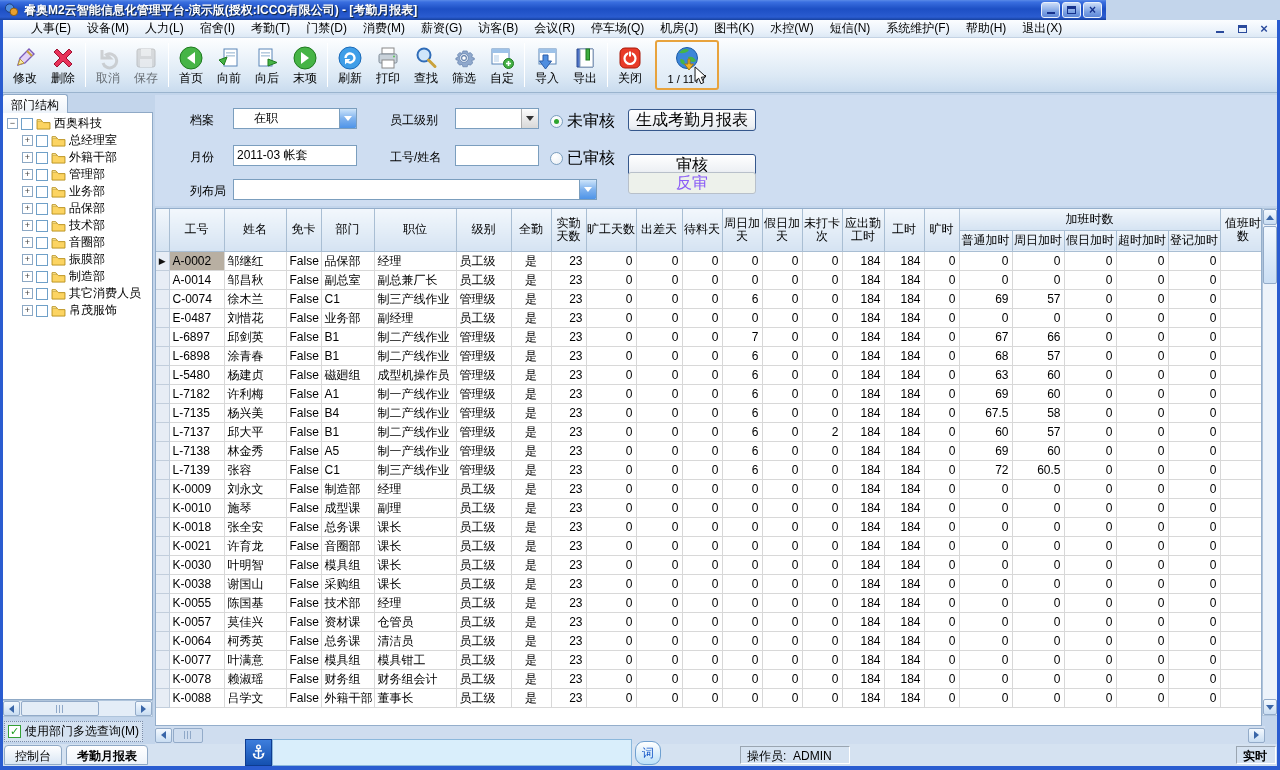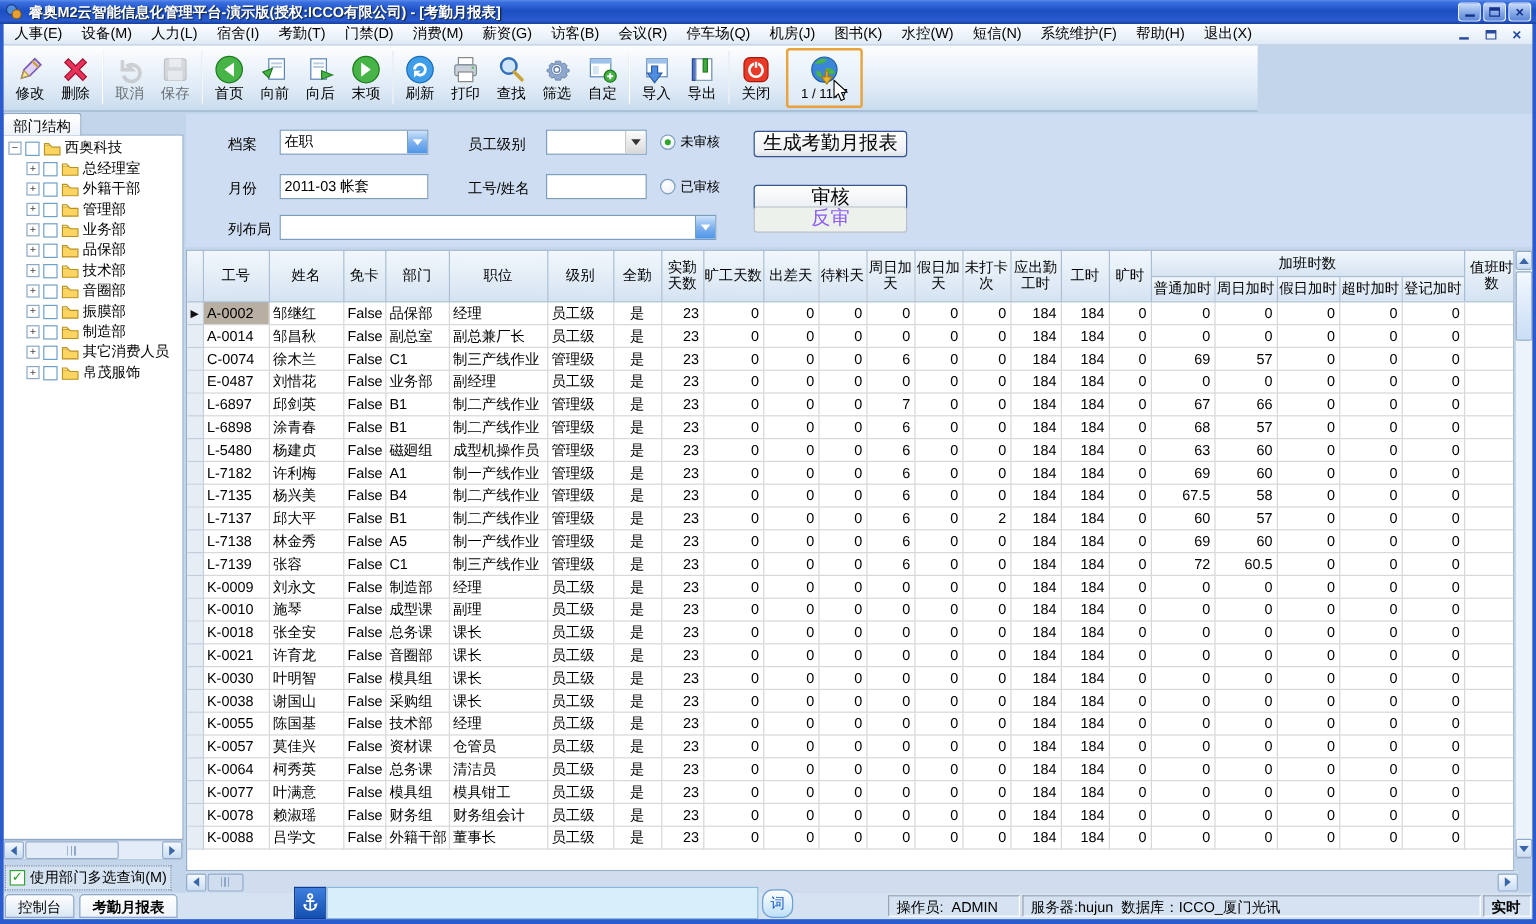--- a/index.html
+++ b/index.html
@@ -4,39 +4,39 @@
 <style>
   * { margin:0; padding:0; box-sizing:border-box; }
   html,body { width:1280px; height:770px; }
   body { font-family:"Liberation Sans","DejaVu Sans",sans-serif; font-size:12px; color:#000; }
   #screen { position:relative; width:1280px; height:770px; overflow:hidden; background:#C3D5EB; }
 
   
   .frame { position:absolute; left:0; right:0; top:20px; bottom:0; border-left:3px solid #2A5CD0; border-right:3px solid #2A5CD0; border-bottom:4px solid #2A5CD0; pointer-events:none; z-index:90; }
 
   
-  .titlebar { position:absolute; left:0; top:0; width:1280px; height:20px; background:linear-gradient(180deg,#5A8AE8 0%,#3A6FE0 10%,#1D4FC4 45%,#2A5CD0 85%,#16409E 100%); display:flex; align-items:center; padding:0 4px; }
+  .titlebar { position:absolute; left:0; top:0; width:1106px; height:20px; background:linear-gradient(180deg,#5A8AE8 0%,#3A6FE0 10%,#1D4FC4 45%,#2A5CD0 85%,#16409E 100%); display:flex; align-items:center; padding:0 4px; }
   .app-icon { width:16px; height:16px; margin-right:4px; display:inline-flex; }
   .title-text { color:#fff; font-weight:bold; font-size:12px; text-shadow:1px 1px 1px #123; white-space:nowrap; overflow:hidden; flex:1; }
   .win-btns { display:flex; gap:2px; }
   .wbtn { width:19px; height:16px; border-radius:3px; border:1px solid #E8F0FC; background:linear-gradient(180deg,#CBDCF8,#7FA4E4 60%,#5E88D8); display:inline-flex; align-items:center; justify-content:center; color:#16328C; font-weight:bold; font-size:12px; line-height:12px; }
   .glyph-min { width:8px; height:3px; border-bottom:2px solid #16328C; margin-top:5px; }
   .glyph-restore { width:9px; height:8px; border:1.5px solid #16328C; border-top-width:3px; }
   .mdi-btns { display:flex; gap:6px; margin-left:auto; padding-right:8px; align-items:center; }
   .mdi { width:16px; height:14px; display:inline-flex; align-items:center; justify-content:center; color:#2A4A9C; font-weight:bold; font-size:13px; }
   .mdi .glyph-min { border-color:#2A4A9C; }
   .mdi .glyph-restore { border-color:#2A4A9C; }
 
   
   .menubar { position:absolute; left:0; top:20px; width:1280px; height:18px; background:linear-gradient(180deg,#FBFDFF,#E9F1FA 70%,#DDE9F5); border-bottom:1px solid #C4D3E4; display:flex; align-items:center; }
-  .menu-items { display:flex; padding-left:4px; }
+  .menu-items { display:flex; padding-left:4px;margin-left:19px; }
   .menu-item { padding:1px 8px; white-space:nowrap; cursor:default; }
 
   
-  .toolbar { position:absolute; left:0; top:38px; width:1048px; height:55px; background:linear-gradient(180deg,#FDFEFF,#DCE9F5 70%,#C9DBEE); border-bottom:1px solid #9AB4CE; display:flex; align-items:center; padding-left:6px; }
+  .toolbar { position:absolute; left:0; top:38px; width:1280px; height:55px; background:linear-gradient(180deg,#FDFEFF,#DCE9F5 70%,#C9DBEE); border-bottom:1px solid #9AB4CE; display:flex; align-items:center; padding-left:6px; }
   .tb-btns { display:flex; align-items:center; height:50px; }
   .tb-btn { width:38px; height:50px; display:flex; flex-direction:column; align-items:center; justify-content:center; gap:1px; border:1px solid transparent; border-radius:3px; }
   .tb-btn.disabled { filter:grayscale(1) opacity(.55);font-family:Liberation Serif, serif; }
   .tb-icon { width:26px; height:26px; display:inline-flex; align-items:center; justify-content:center; }
   .tb-label { font-size:12px; line-height:13px; white-space:nowrap; }
   .tb-sep { width:1px; height:44px; background:#B4C6DA; border-right:1px solid #FFFFFF; margin:0 3px; }
   .pager-btn { width:64px; height:50px; margin-left:6px; border:2px solid #E8A33D; border-radius:3px; display:flex; flex-direction:column; align-items:center; justify-content:center; background:linear-gradient(180deg,#F4F9FE,#DCE9F5); }
   .pager-text { font-size:11px; margin-top:1px; }
   .cursor { position:absolute; left:694px; top:66px; z-index:95; }
 
@@ -54,30 +54,30 @@
   .grip { background-image:repeating-linear-gradient(90deg,#8FA8C8 0 1px,transparent 1px 3px); background-size:8px 8px; background-repeat:no-repeat; background-position:center; }
   .side-hscroll .sb-thumb { width:78px; margin:0 1px; }
   .multi-check { position:absolute; left:4px; top:721px; display:flex; align-items:center; gap:4px; border:1px dotted #7A8CA8; padding:1px 3px; background:#D5E2F1; }
   .cbx { width:13px; height:13px; border:1px solid #35A035; background:#fff; color:#1E9E1E; font-size:11px; line-height:11px; text-align:center; font-weight:bold; flex:none; }
 
   
   .filter-panel { position:absolute; left:155px; top:95px; width:1123px; height:111px; background:#CEDDF1; }
   .flabel { position:absolute; font-size:12px; }
   .fild { position:absolute; height:21px; background:#fff; border:1px solid #7B9EBE; font-size:12px; }
   .combo { display:flex; align-items:center; }
-  .combo-text { flex:1; padding-left:3px; overflow:hidden; white-space:nowrap; }
+  .combo-text { flex:1; padding-left:3px; overflow:hidden; white-space:nowrap;margin-left:17px; }
   .combo-btn { width:17px; height:100%; background:linear-gradient(180deg,#CDE4FA,#7FB2EE 50%,#4E94E8); border-left:1px solid #7B9EBE; border-radius:0 1px 1px 0; display:inline-flex; align-items:center; justify-content:center; }
   .combo-btn.gray { background:linear-gradient(180deg,#FDFDFD,#D8D8D8); border-left:1px solid #ADADAD; }
   .tri-d { width:0; height:0; border-left:4px solid transparent; border-right:4px solid transparent; border-top:5px solid #fff; }
   .tri-d.dark { border-top-color:#333; }
   .tri-l { width:0; height:0; border-top:4px solid transparent; border-bottom:4px solid transparent; border-right:5px solid #3A66A8; }
   .tri-r { width:0; height:0; border-top:4px solid transparent; border-bottom:4px solid transparent; border-left:5px solid #3A66A8; }
   .tri-u { width:0; height:0; border-left:4px solid transparent; border-right:4px solid transparent; border-bottom:5px solid #3A66A8; }
   .tri-dn { width:0; height:0; border-left:4px solid transparent; border-right:4px solid transparent; border-top:5px solid #3A66A8; }
-  .radio { position:absolute; display:flex; align-items:center; gap:4px; font-size:11px; }
+  .radio { position:absolute; display:flex; align-items:center; gap:4px; font-size:16px; }
   .rdot { width:13px; height:13px; border-radius:50%; border:1px solid #7B9EBE; background:radial-gradient(circle at 35% 30%,#FFFFFF,#E8EEF4); position:relative; flex:none; }
   .rdot.on::after { content:""; position:absolute; left:3px; top:3px; width:5px; height:5px; border-radius:50%; background:#2EA52E; }
   .xpbtn { position:absolute; width:128px; height:22px; border:1px solid #35578C; border-radius:3px; background:linear-gradient(180deg,#FFFFFF,#EDF0F4 80%,#DDE2E8); font-size:16px; text-align:center; line-height:20px; }
   .xpbtn.disabled { border-color:#B8C0CA; color:#8b5cf6; background:#EDF1EB; }
 
   
   .grid-area { position:absolute; left:155px; top:208px; width:1107px; height:518px; background:#fff; border:1px solid #94AECB; overflow:hidden; }
   #grid { border-collapse:collapse; table-layout:fixed; width:1110px; }
   #grid th { background:linear-gradient(180deg,#F2F7FC,#D5E3F2); border-right:1px solid #A9BED3; border-bottom:1px solid #A9BED3; font-weight:normal; font-size:12px; text-align:center; white-space:pre-line; line-height:13px; padding:1px 0; height:21px; overflow:hidden; }
   #grid td { border-right:1px solid #D8D8D8; border-bottom:1px solid #D8D8D8; font-size:12px; height:19px; line-height:18px; white-space:nowrap; overflow:hidden; padding:0 3px; }
@@ -1259,18 +1259,17 @@
             <circle cx="12" cy="5" r="2.3" fill="none" stroke="#fff" stroke-width="1.8"></circle>
             <line x1="12" y1="7.3" x2="12" y2="18.5" stroke="#fff" stroke-width="1.8"></line>
             <line x1="7.5" y1="10" x2="16.5" y2="10" stroke="#fff" stroke-width="1.8"></line>
             <path d="M5.5 13.5c.5 3.8 3.2 5.8 6.5 5.8s6-2 6.5-5.8l-2.5 1.2M5.5 13.5l2.6 1.2" fill="none" stroke="#fff" stroke-width="1.8"></path>
           </svg>
         </span>
       <input class="ime-input" style="">
       <span class="ime-word">词</span>
     </div>
     <span class="spanel" style="left:740px;width:110px"><span>操作员:</span>&nbsp;&nbsp;<span>ADMIN</span></span>
-    <span class="spanel" style="left:852px;width:382px"><span>服务器:hujun</span>&nbsp;&nbsp;<span>数据库：ICCO_厦门光讯</span></span>
     <span class="spanel realtime" style="left:1236px;width:40px">实时</span>
   </div>
 
   <div class="frame"></div>
 </div>
 
 </body></html>

